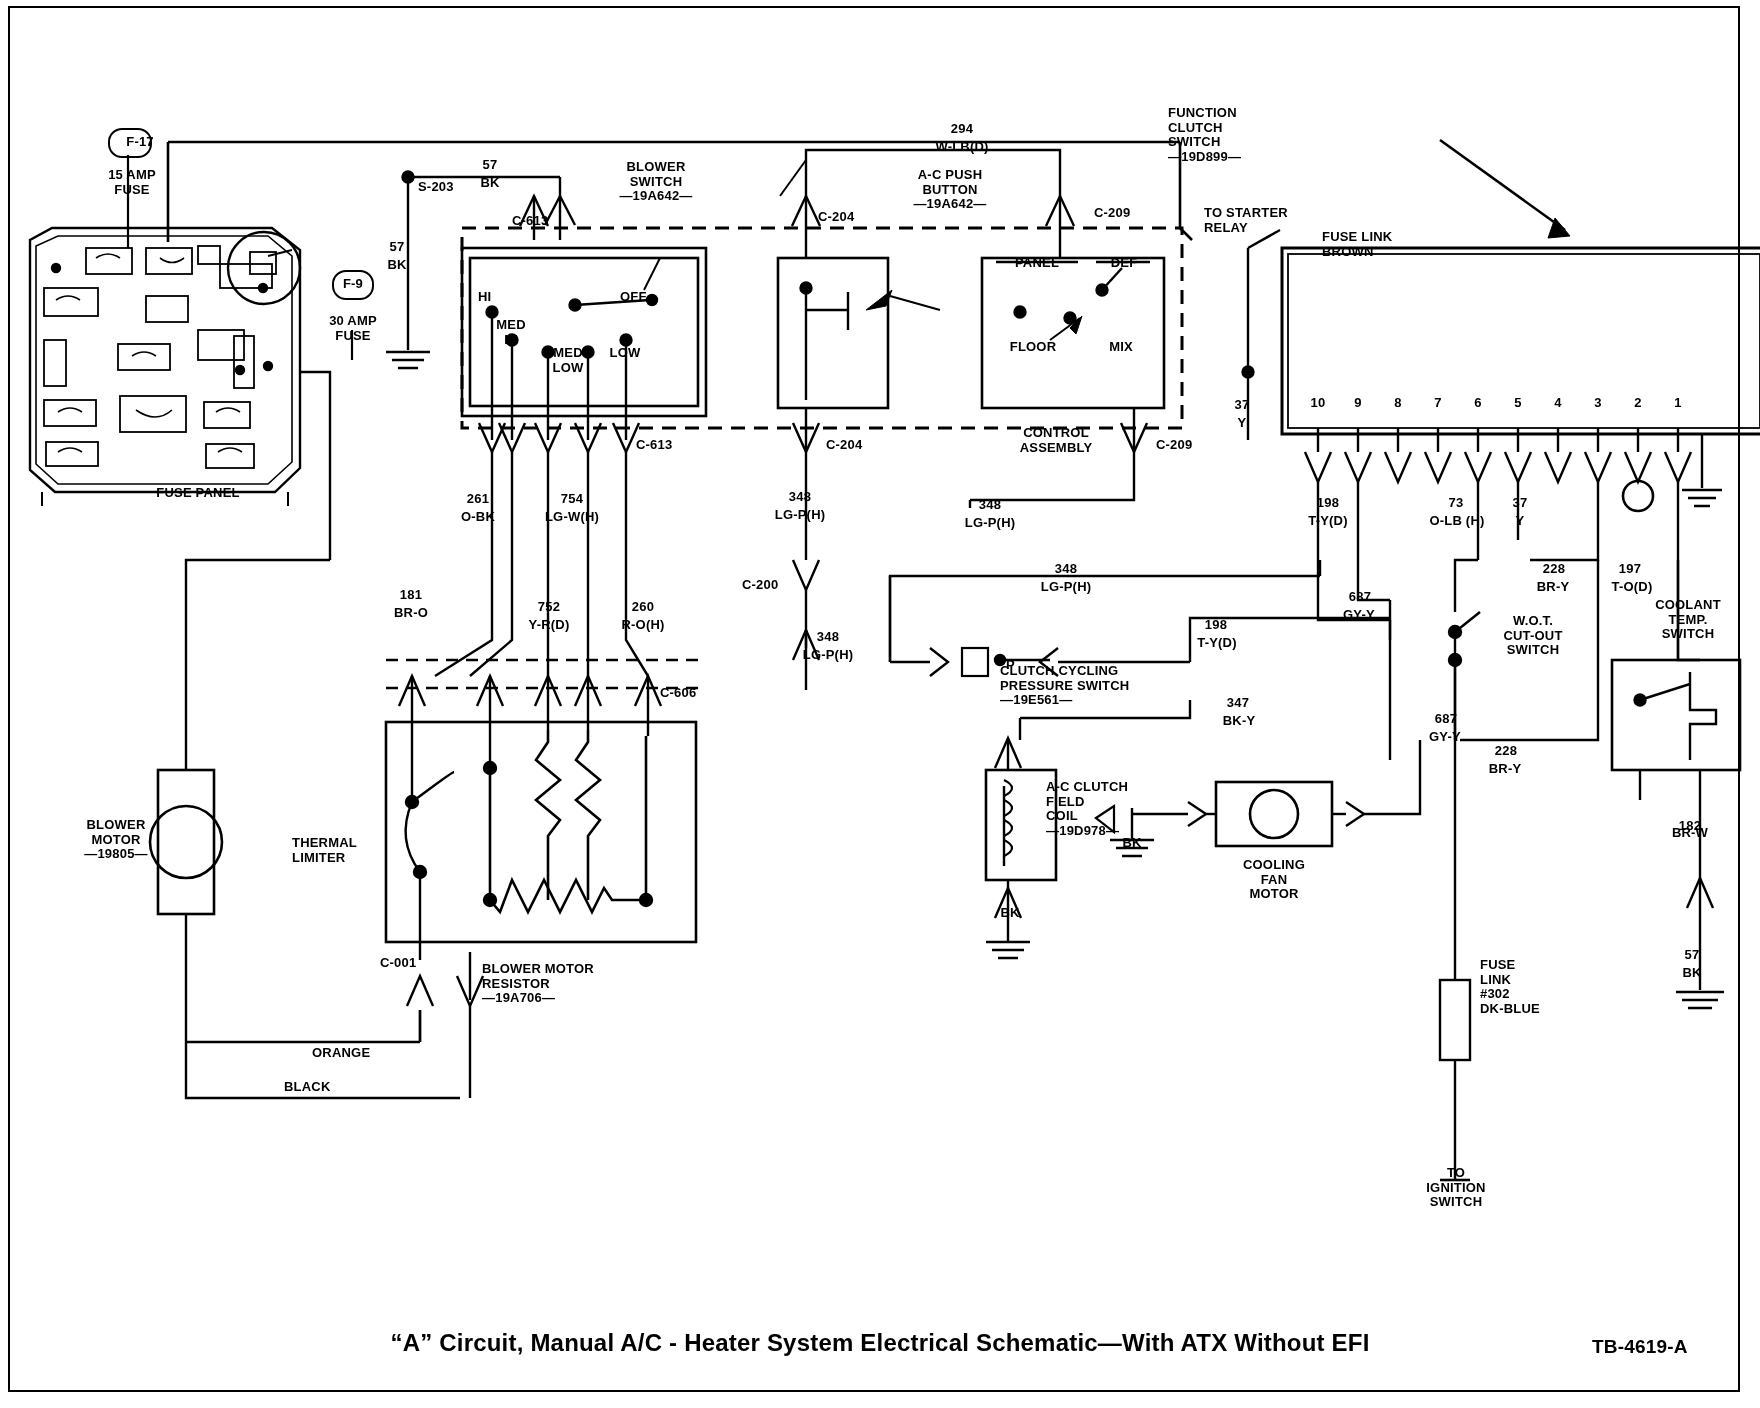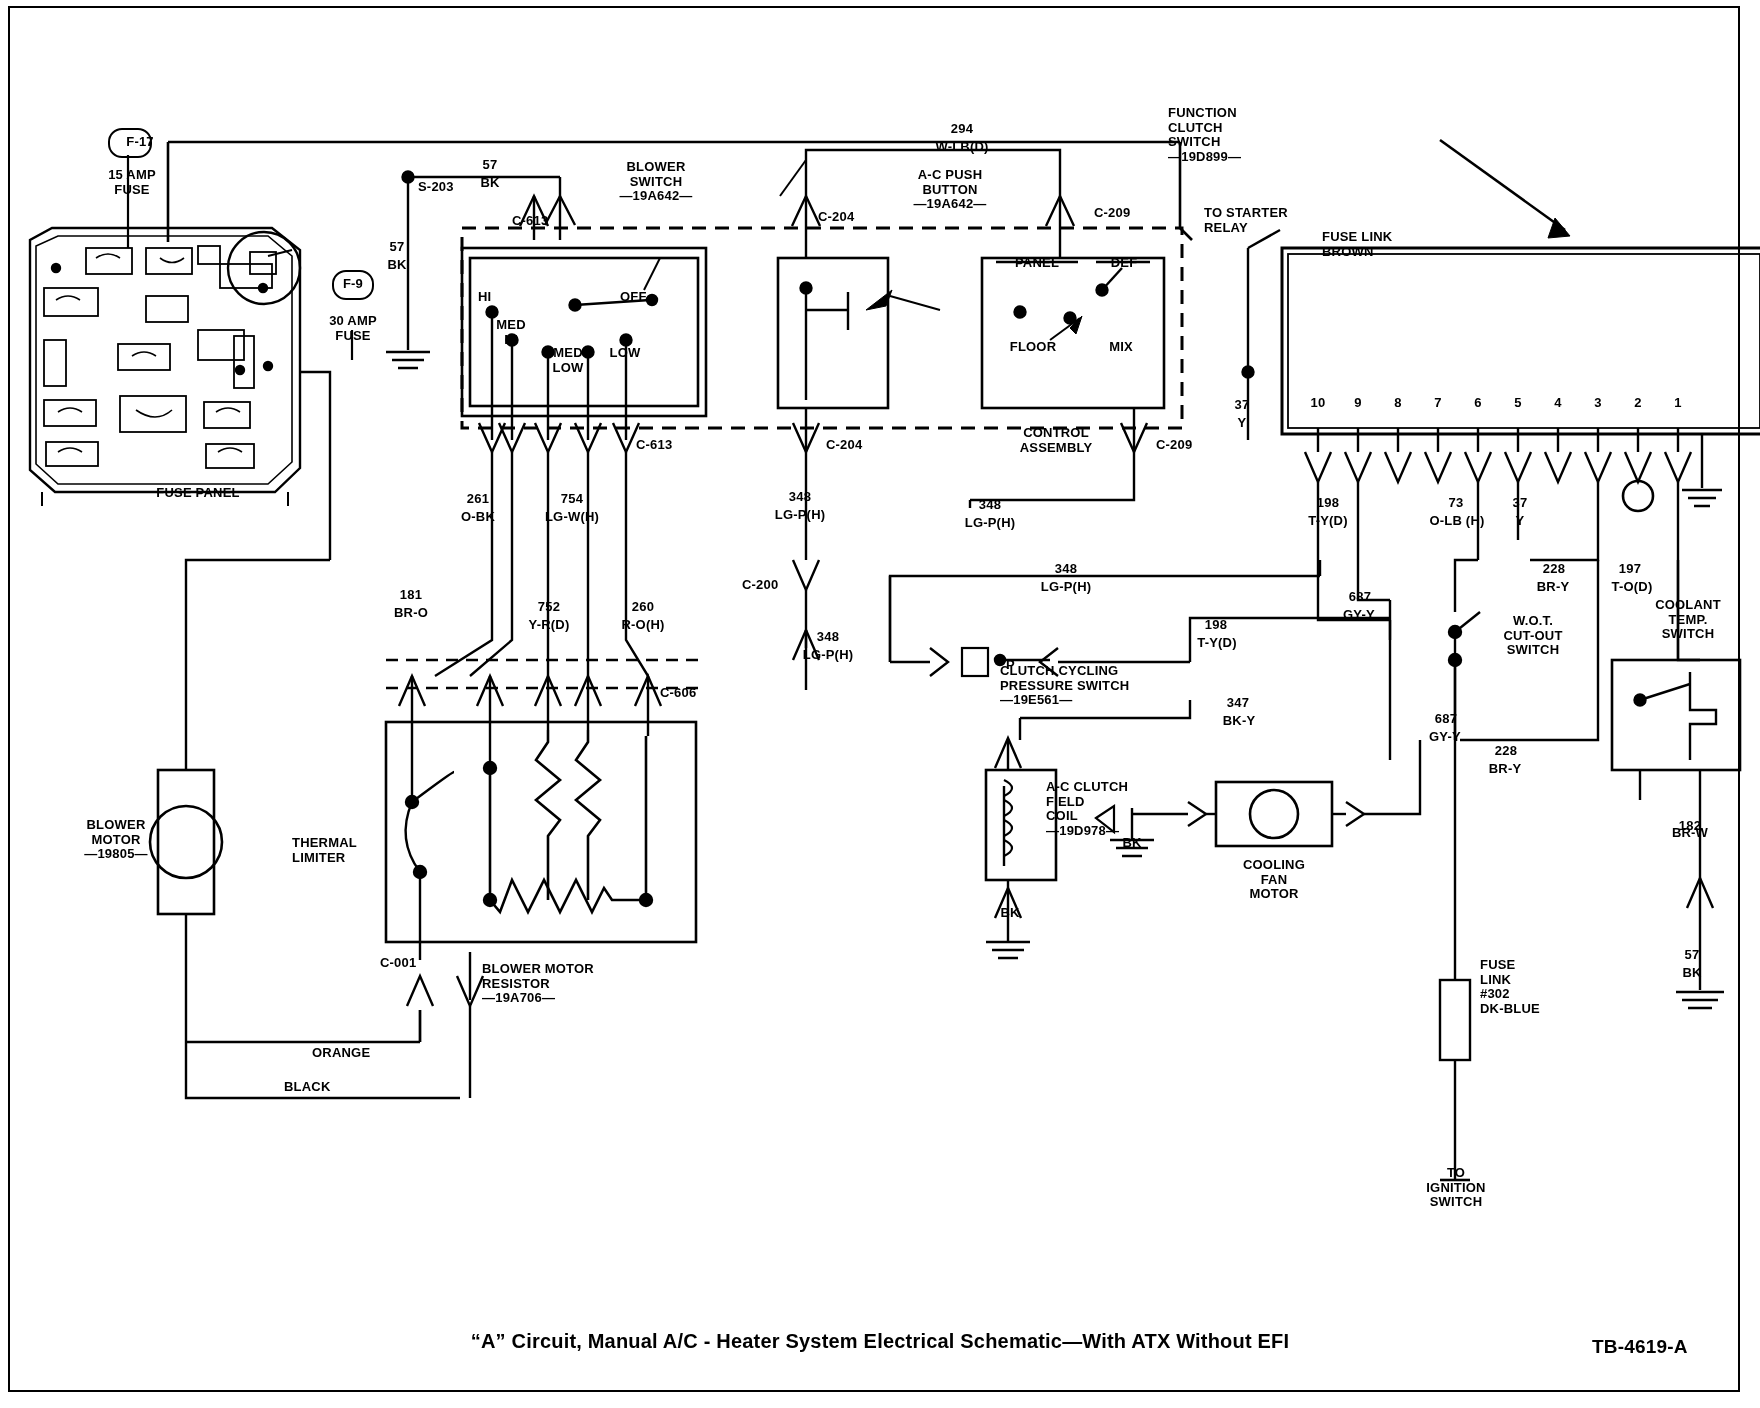--- a/index.html
+++ b/index.html
@@ -2,21 +2,21 @@
 <html><head>
 <meta charset="utf-8">
 <style>
   html,body{margin:0;padding:0;background:#fff;}
   body{font-family:"Liberation Sans", sans-serif;}
   #page{position:relative;width:1760px;height:1408px;background:#fff;overflow:hidden;}
   #frame{position:absolute;left:8px;top:6px;width:1732px;height:1386px;border:2px solid #000;box-sizing:border-box;}
   .lbl{position:absolute;font-size:13px;line-height:1.12;color:#000;font-weight:bold;letter-spacing:0.2px;white-space:pre;}
   .lbl.c{text-align:center;}
   .big{font-size:19px;font-weight:bold;}
-  .title{font-size:20px;font-weight:bold;}
+  .title{font-size:24px;font-weight:bold;}
   .tb{font-size:19px;font-weight:bold;}
   .circ{position:absolute;border:2px solid #000;border-radius:50%;box-sizing:border-box;}
   svg{position:absolute;left:0;top:0;overflow:visible;}
 </style>
 </head>
 <body>
 
 <div id="page">
   <div id="frame"></div>
 

